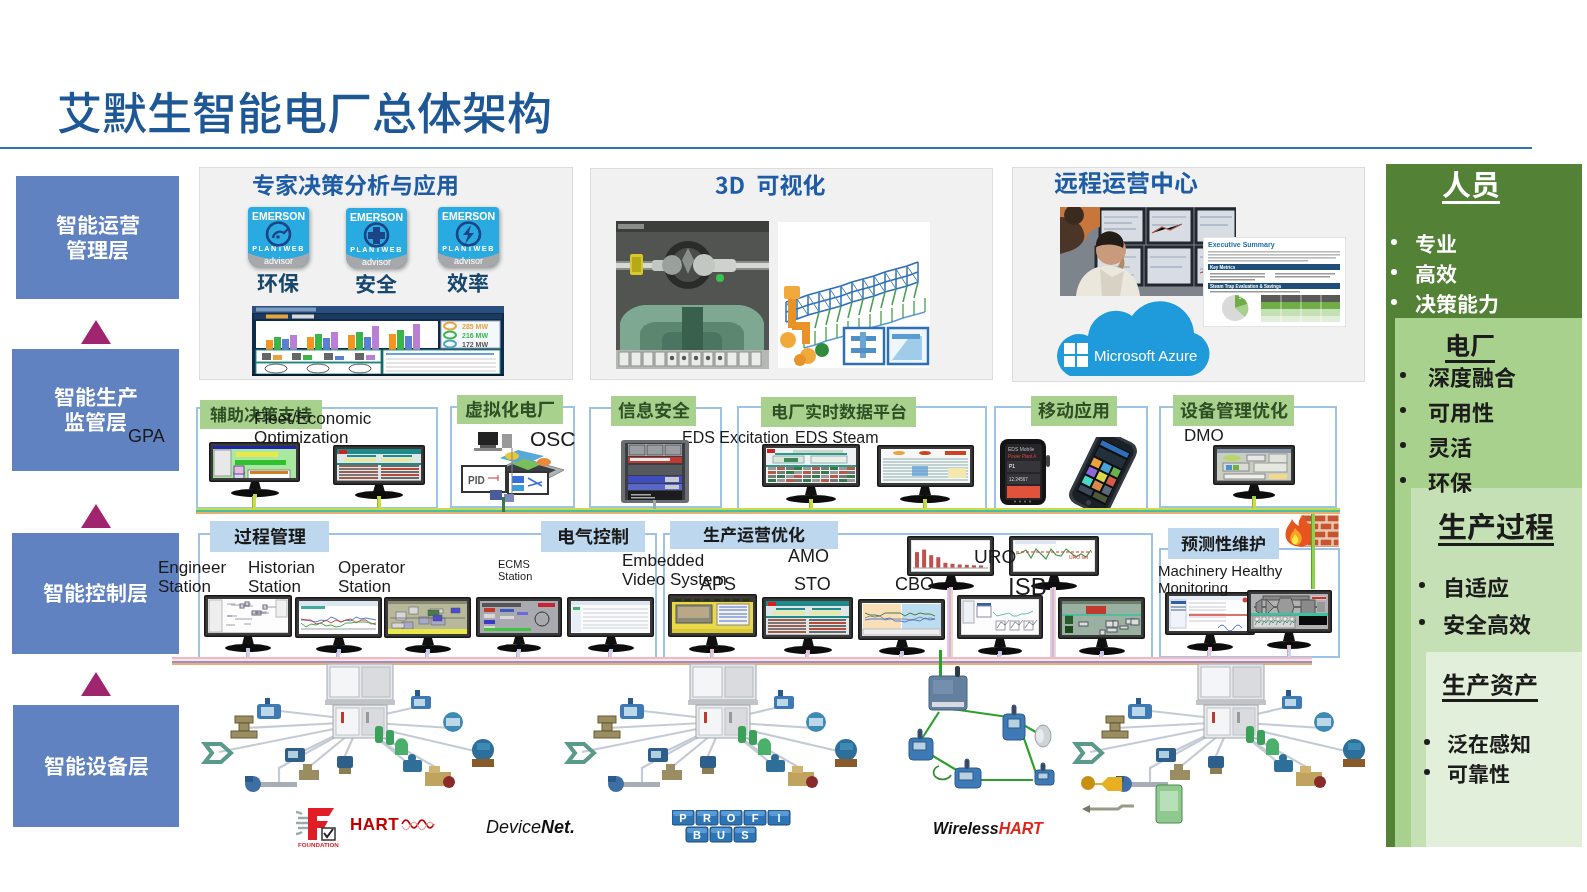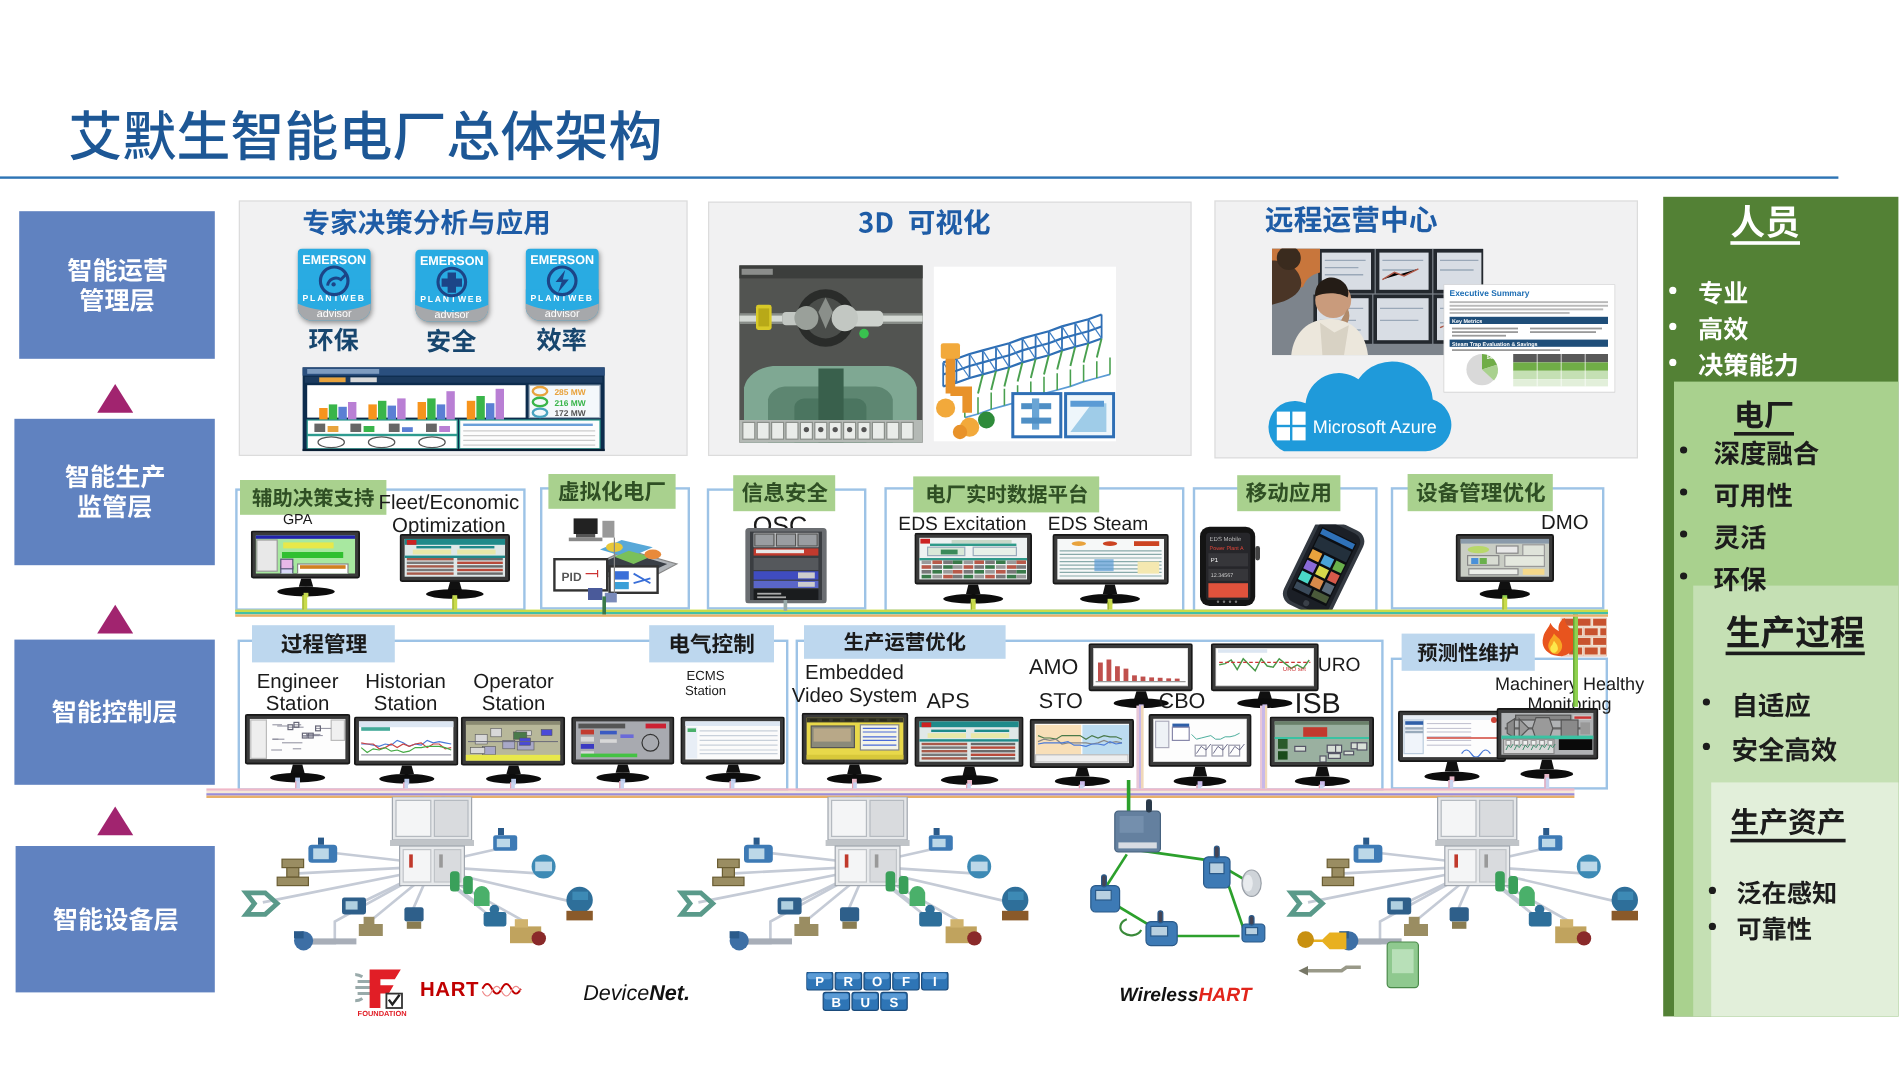--- a/index.html
+++ b/index.html
@@ -1,17 +1,17 @@
 <!DOCTYPE html>
 <html><head><meta charset="utf-8"><style>
 *{margin:0;padding:0;box-sizing:border-box}
 body{font-family:"Liberation Sans",sans-serif;background:#fff}
 #page{position:relative;width:1587px;height:892px;background:#fff;overflow:hidden}
 .abs{position:absolute}
-.lbl{position:absolute;color:#1a1a1a;text-align:center;line-height:1.08}
+.lbl{position:absolute;color:#1a1a1a;text-align:left;line-height:1.08}
 .panel{position:absolute;background:#f1f1f2;border:1px solid #dcdcdc}
 .box2{position:absolute;background:#fff;border:2px solid #9dc3e6}
 .lbox{position:absolute;background:#6082c0;color:#fff;display:flex;align-items:center;justify-content:center}
 </style></head><body>
 <div id="page">
 
 <svg style="position:absolute;left:57.0px;top:87.2px;" width="497" height="54" viewBox="0 0 497 54">
       <path transform="translate(0,42.8)" d="M13.3 -22.4 9.4 -21.3C11.7 -15 14.7 -9.9 18.9 -6C14.3 -3.3 8.6 -1.5 1.8 -0.4C2.5 0.7 3.7 2.7 4.1 3.7C11.3 2.2 17.4 -0 22.4 -3.2C27.1 0 33 2.2 40.4 3.5C40.9 2.3 42.1 0.4 43 -0.5C36.1 -1.4 30.6 -3.3 26.1 -6C30.5 -9.9 33.8 -14.9 36.1 -21.6L31.6 -22.7C29.8 -16.6 26.7 -12 22.5 -8.5C18.2 -12.1 15.2 -16.7 13.3 -22.4ZM27.9 -38V-33.3H17V-38H12.8V-33.3H2.8V-29.2H12.8V-23.7H17V-29.2H27.9V-23.7H32.1V-29.2H42.3V-33.3H32.1V-38Z M52.5 -31.4C53.2 -29.2 53.7 -26.4 53.8 -24.6L55.8 -25.2C55.7 -27 55.1 -29.8 54.3 -31.9ZM54 -5.2C54.4 -2.7 54.6 0.5 54.5 2.7L57.3 2.3C57.3 0.2 57.1 -3 56.6 -5.4ZM58.4 -5.2C59.1 -3 59.7 -0.1 59.8 1.8L62.5 1.2C62.3 -0.6 61.7 -3.5 60.9 -5.8ZM62.8 -5.5C63.7 -3.7 64.4 -1.4 64.7 0L67.4 -1C67.1 -2.4 66.3 -4.7 65.4 -6.4ZM50 -6.2C49.2 -3.7 47.9 -0.3 46.5 1.9L49.5 3.2C50.7 1 51.9 -2.5 52.8 -5ZM61.5 -31.9C61.1 -29.9 60.3 -26.8 59.5 -24.9L61.3 -24.3C62.1 -26 63 -28.8 63.8 -31.1ZM75.5 -37.9V-27.2V-25.2H68.2V-21.1H75.3C74.7 -13.9 72.7 -5.8 66.4 1.1C67.5 1.8 68.8 2.7 69.6 3.6C74.1 -1.4 76.5 -7.1 77.8 -12.7C79.6 -5.8 82.3 -0 86.4 3.5C87 2.4 88.3 0.9 89.2 0.2C83.8 -3.8 80.8 -12 79.2 -21.1H87.8V-25.2H79.2V-27.2V-34.3C81 -32 83.1 -28.8 84 -26.9L86.9 -28.7C85.9 -30.6 83.7 -33.7 81.9 -35.9L79.2 -34.4V-37.9ZM52.1 -33.6H56.7V-22.9H52.1ZM59.3 -33.6H63.8V-22.9H59.3ZM48.7 -17.2V-13.9H56.2V-10.9L47.7 -10.6L47.9 -6.9C53.1 -7.2 60.4 -7.6 67.5 -8.1L67.6 -11.4L59.9 -11.1V-13.9H66.9V-17.2H59.9V-20H67.1V-36.5H48.9V-20H56.2V-17.2Z M100.1 -37.4C98.5 -31 95.6 -24.8 91.9 -20.8C93 -20.3 95 -19 95.8 -18.3C97.4 -20.2 98.9 -22.6 100.3 -25.3H110.4V-16.3H97.4V-12.2H110.4V-1.8H92.4V2.4H132.8V-1.8H114.8V-12.2H128.9V-16.3H114.8V-25.3H130.6V-29.5H114.8V-38H110.4V-29.5H102.2C103 -31.7 103.9 -34 104.5 -36.4Z M163.3 -30.7H171.5V-22H163.3ZM159.3 -34.5V-18.1H175.8V-34.5ZM147.6 -4.9H167.5V-1.3H147.6ZM147.6 -8.1V-11.6H167.5V-8.1ZM143.4 -15V3.8H147.6V2.2H167.5V3.7H171.9V-15ZM146.1 -31V-28.7L146.1 -27.3H140.4C141.3 -28.3 142.2 -29.7 143 -31ZM141.9 -38.2C141 -34.8 139.2 -31.5 136.9 -29.2C137.8 -28.8 139.4 -27.9 140.1 -27.3H137.1V-23.9H145.3C144.2 -21.4 141.9 -18.8 136.6 -16.7C137.6 -16 138.8 -14.7 139.3 -13.8C143.8 -15.8 146.4 -18.3 148 -20.7C150.2 -19.3 153.1 -17.1 154.5 -16L157.5 -18.8C156.2 -19.7 151.2 -22.6 149.4 -23.5L149.5 -23.9H157.6V-27.3H150.1L150.2 -28.6V-31H156.5V-34.4H144.7C145.1 -35.4 145.4 -36.4 145.8 -37.4Z M196.6 -18.3V-15.1H188.3V-18.3ZM184.3 -21.9V3.7H188.3V-5.1H196.6V-0.9C196.6 -0.3 196.4 -0.1 195.9 -0.1C195.3 -0.1 193.4 -0.1 191.5 -0.2C192.1 0.9 192.7 2.6 192.9 3.7C195.7 3.7 197.7 3.6 199 3C200.4 2.3 200.8 1.2 200.8 -0.8V-21.9ZM188.3 -11.8H196.6V-8.4H188.3ZM218.4 -34.8C216 -33.5 212.4 -32 208.9 -30.7V-37.9H204.7V-23.5C204.7 -19.3 205.9 -18 210.6 -18C211.6 -18 216.7 -18 217.7 -18C221.5 -18 222.7 -19.6 223.2 -25.2C222 -25.5 220.3 -26.1 219.5 -26.8C219.2 -22.5 218.9 -21.8 217.3 -21.8C216.2 -21.8 212 -21.8 211.1 -21.8C209.2 -21.8 208.9 -22.1 208.9 -23.6V-27.3C213.1 -28.5 217.7 -30.1 221.2 -31.7ZM218.8 -14.7C216.4 -13.1 212.7 -11.5 208.9 -10.1V-16.9H204.8V-2.1C204.8 2.2 206 3.4 210.7 3.4C211.7 3.4 216.9 3.4 217.9 3.4C221.9 3.4 223.1 1.8 223.6 -4.5C222.4 -4.7 220.7 -5.4 219.8 -6C219.6 -1.2 219.3 -0.3 217.6 -0.3C216.4 -0.3 212.1 -0.3 211.3 -0.3C209.3 -0.3 208.9 -0.6 208.9 -2.1V-6.6C213.3 -7.9 218.2 -9.6 221.7 -11.6ZM183.8 -24.6C184.9 -25 186.5 -25.2 198.2 -26.1C198.6 -25.3 198.9 -24.5 199.2 -23.8L202.9 -25.4C202.1 -28.2 199.7 -32.2 197.4 -35.3L193.9 -33.9C194.8 -32.5 195.8 -30.9 196.7 -29.3L188.2 -28.8C190.1 -31.1 192 -34 193.5 -36.9L189 -38.1C187.6 -34.7 185.3 -31.3 184.5 -30.4C183.8 -29.4 183.1 -28.8 182.4 -28.6C182.9 -27.4 183.6 -25.4 183.8 -24.6Z M244.9 -17.8V-12.3H234.8V-17.8ZM249.4 -17.8H259.8V-12.3H249.4ZM244.9 -21.8H234.8V-27.3H244.9ZM249.4 -21.8V-27.3H259.8V-21.8ZM230.4 -31.5V-5.5H234.8V-8.2H244.9V-4.5C244.9 1.5 246.5 3.1 252 3.1C253.3 3.1 260.1 3.1 261.4 3.1C266.5 3.1 267.9 0.6 268.5 -6.3C267.2 -6.6 265.4 -7.4 264.3 -8.2C263.9 -2.6 263.5 -1.2 261.1 -1.2C259.6 -1.2 253.7 -1.2 252.4 -1.2C249.8 -1.2 249.4 -1.7 249.4 -4.4V-8.2H264.1V-31.5H249.4V-37.8H244.9V-31.5Z M276.3 -35.1V-21.5C276.3 -14.6 275.9 -5.2 271.6 1.3C272.7 1.7 274.7 3 275.5 3.7C280.2 -3.2 280.8 -14 280.8 -21.5V-30.6H312.3V-35.1Z M348.8 -9.6C351.4 -6.5 354.1 -2.2 355 0.6L358.5 -1.5C357.5 -4.4 354.8 -8.5 352.1 -11.5ZM327.4 -11V-2.2C327.4 2.1 328.9 3.3 334.8 3.3C336 3.3 343.1 3.3 344.3 3.3C348.9 3.3 350.2 2 350.8 -3.4C349.6 -3.6 347.8 -4.3 346.8 -4.9C346.5 -1.1 346.1 -0.5 344 -0.5C342.3 -0.5 336.4 -0.5 335.2 -0.5C332.4 -0.5 331.9 -0.8 331.9 -2.2V-11ZM320.7 -10.3C319.9 -6.8 318.5 -2.8 316.7 -0.5L320.7 1.3C322.6 -1.4 324 -5.8 324.8 -9.6ZM327.6 -25.1H347.5V-18.1H327.6ZM323 -29.1V-14.1H336.6L333.7 -11.7C336.5 -9.8 339.8 -6.7 341.5 -4.5L344.6 -7.2C342.9 -9.3 339.7 -12.2 336.8 -14.1H352.3V-29.1H345.4C346.9 -31.3 348.3 -33.8 349.7 -36.2L345.3 -38C344.2 -35.3 342.4 -31.7 340.7 -29.1H331.9L334.5 -30.3C333.8 -32.5 331.7 -35.6 329.8 -37.8L326.2 -36.2C327.9 -34 329.6 -31.1 330.4 -29.1Z M370.7 -37.8C368.6 -31.2 364.9 -24.6 361 -20.3C361.8 -19.3 363 -17 363.4 -16C364.6 -17.3 365.7 -18.8 366.8 -20.4V3.7H370.8V-27.4C372.3 -30.4 373.6 -33.5 374.7 -36.6ZM379.1 -8.1V-4.2H385.8V3.5H390V-4.2H396.7V-8.1H390V-22.1C392.7 -14.6 396.6 -7.6 400.9 -3.3C401.6 -4.5 403.1 -5.9 404.1 -6.7C399.4 -10.7 395 -18 392.4 -25.3H403.1V-29.4H390V-37.8H385.8V-29.4H373.7V-25.3H383.6C380.9 -17.9 376.5 -10.4 371.7 -6.4C372.6 -5.7 374 -4.2 374.7 -3.2C379.1 -7.4 383.1 -14.3 385.8 -21.7V-8.1Z M434 -30.8H442V-22.3H434ZM430 -34.5V-18.6H446.3V-34.5ZM425.2 -17.5V-13.6H407.5V-9.9H422.5C418.6 -5.8 412.4 -2.2 406.6 -0.4C407.5 0.4 408.7 2 409.4 3.1C415.1 0.9 421.1 -3 425.2 -7.6V3.8H429.6V-7.4C433.8 -3 439.7 0.7 445.5 2.7C446.1 1.6 447.4 -0 448.3 -0.9C442.3 -2.6 436.2 -5.9 432.4 -9.9H447.1V-13.6H429.6V-17.5ZM414.1 -37.9C414.1 -36.3 414 -34.8 413.9 -33.3H407.4V-29.7H413.4C412.6 -25.1 410.8 -21.6 406.4 -19.3C407.3 -18.6 408.5 -17.1 409 -16.1C414.4 -19 416.6 -23.6 417.5 -29.7H423C422.7 -24.4 422.4 -22.3 421.8 -21.7C421.4 -21.3 421.1 -21.2 420.4 -21.2C419.8 -21.2 418.3 -21.2 416.7 -21.4C417.3 -20.4 417.7 -18.8 417.8 -17.6C419.7 -17.6 421.5 -17.6 422.4 -17.7C423.6 -17.9 424.4 -18.2 425.2 -19C426.3 -20.3 426.8 -23.7 427.2 -31.8C427.3 -32.3 427.3 -33.3 427.3 -33.3H418C418.1 -34.8 418.2 -36.3 418.2 -37.9Z M472.9 -38C471.5 -31.9 468.9 -26 465.7 -22.3C466.7 -21.6 468.4 -20.3 469.2 -19.6C470.7 -21.6 472.1 -24 473.4 -26.7H488.1C487.6 -9.3 486.9 -2.6 485.6 -1.1C485.2 -0.4 484.7 -0.3 483.9 -0.3C482.9 -0.3 480.8 -0.3 478.5 -0.5C479.2 0.7 479.7 2.5 479.8 3.7C482 3.8 484.4 3.8 485.8 3.6C487.4 3.4 488.4 3 489.4 1.5C491.1 -0.7 491.7 -7.8 492.4 -28.6C492.4 -29.2 492.4 -30.7 492.4 -30.7H475.1C475.9 -32.8 476.6 -34.9 477.1 -37ZM477.9 -16.5C478.6 -15 479.3 -13.4 479.9 -11.8L473.3 -10.7C475.2 -14.3 477.2 -18.7 478.5 -22.9L474.5 -24.1C473.3 -19 470.9 -13.5 470.1 -12.1C469.4 -10.7 468.7 -9.6 467.9 -9.4C468.4 -8.4 469 -6.5 469.2 -5.7C470.2 -6.3 471.6 -6.7 481.1 -8.6C481.5 -7.5 481.7 -6.4 481.9 -5.6L485.3 -6.9C484.6 -9.7 482.8 -14.2 481.1 -17.6ZM458.4 -38V-29.4H452V-25.5H458.1C456.7 -19.6 454.1 -12.8 451.2 -9.1C451.9 -8.1 452.9 -6.2 453.3 -5C455.2 -7.6 457 -11.9 458.4 -16.4V3.7H462.6V-18.4C463.7 -16.2 464.9 -13.8 465.5 -12.4L468.1 -15.4C467.3 -16.7 463.8 -22.1 462.6 -23.6V-25.5H467.3V-29.4H462.6V-38Z" fill="#1d5795"></path>
     </svg>
 <div class="abs" style="left:0;top:147px;width:1532px;height:2px;background:#2e74b5"></div>
@@ -443,21 +443,21 @@
       <path transform="translate(0,16.1)" d="M7.3 -6.5V-4.9H4V-6.5ZM9.5 -6.5H12.8V-4.9H9.5ZM7.3 -8.3H4V-10H7.3ZM9.5 -8.3V-10H12.8V-8.3ZM1.9 -12V-1.9H4V-2.9H7.3V-2C7.3 0.6 8 1.3 10.3 1.3C10.8 1.3 13 1.3 13.6 1.3C15.6 1.3 16.3 0.3 16.6 -2.3C16.1 -2.4 15.4 -2.7 14.9 -3V-12H9.5V-14.3H7.3V-12ZM14.5 -2.9C14.4 -1.2 14.2 -0.7 13.3 -0.7C12.9 -0.7 11 -0.7 10.5 -0.7C9.6 -0.7 9.5 -0.9 9.5 -2V-2.9Z M19.3 -13.5V-8.2C19.3 -5.7 19.2 -2.1 17.5 0.3C18 0.6 19 1.2 19.4 1.5C21.2 -1.1 21.5 -5.4 21.5 -8.2V-11.3H33V-13.5Z M43 -1.1C45.2 -0.5 47.4 0.6 48.7 1.4L50 -0.2C48.6 -1 46.2 -2 44 -2.6ZM37.9 -9.3C38.8 -8.8 39.9 -7.9 40.4 -7.4L41.7 -8.8C41.1 -9.4 40 -10.1 39.1 -10.6ZM36.2 -6.7C37.1 -6.2 38.2 -5.5 38.7 -4.9L40 -6.4C39.4 -7 38.3 -7.7 37.4 -8.1ZM35.3 -12.9V-8.9H37.3V-10.9H47.6V-8.9H49.8V-12.9H44C43.7 -13.4 43.4 -14.1 43 -14.7L41 -14C41.2 -13.7 41.4 -13.3 41.6 -12.9ZM35.2 -4.7V-3H40.7C39.7 -1.8 38 -0.9 35.3 -0.3C35.7 0.2 36.2 1 36.4 1.5C40.2 0.6 42.1 -0.9 43.2 -3H49.9V-4.7H43.8C44.2 -6.2 44.3 -8.1 44.4 -10.2H42.2C42.1 -8 42.1 -6.2 41.6 -4.7Z M58.8 -7.3C59.6 -6 60.7 -4.4 61.2 -3.4L63 -4.4C62.5 -5.4 61.3 -7 60.5 -8.2ZM56.1 -6.5V-3.5H54V-6.5ZM56.1 -8.3H54V-11.3H56.1ZM52.1 -13.1V-0.3H54V-1.6H58V-13.1ZM63.7 -14.3V-11.3H58.6V-9.3H63.7V-1.2C63.7 -0.9 63.6 -0.7 63.2 -0.7C62.8 -0.7 61.6 -0.7 60.4 -0.8C60.7 -0.2 61 0.7 61.1 1.3C62.8 1.3 64 1.2 64.7 0.9C65.5 0.6 65.8 0 65.8 -1.2V-9.3H67.5V-11.3H65.8V-14.3Z M75.2 -14.2C74.9 -13.6 74.5 -12.7 74.1 -12.1L75.4 -11.5C75.8 -12 76.4 -12.8 76.9 -13.6ZM74.4 -4C74.1 -3.5 73.6 -2.9 73.2 -2.5L71.8 -3.1L72.3 -4ZM69.4 -2.5C70.1 -2.2 71 -1.8 71.8 -1.4C70.8 -0.8 69.7 -0.3 68.4 -0.1C68.8 0.3 69.2 1 69.4 1.5C70.9 1.1 72.3 0.4 73.4 -0.4C73.9 -0.1 74.4 0.2 74.7 0.5L75.9 -0.9C75.6 -1.1 75.2 -1.4 74.7 -1.6C75.6 -2.6 76.2 -3.8 76.7 -5.4L75.6 -5.8L75.3 -5.7H73.1L73.4 -6.4L71.6 -6.7C71.5 -6.4 71.3 -6 71.2 -5.7H69V-4H70.3C70 -3.5 69.7 -2.9 69.4 -2.5ZM69.1 -13.5C69.5 -12.9 70 -12 70.1 -11.4H68.7V-9.8H71.2C70.5 -9 69.4 -8.2 68.4 -7.8C68.7 -7.5 69.2 -6.8 69.4 -6.3C70.3 -6.8 71.2 -7.5 72 -8.3V-6.8H73.8V-8.6C74.5 -8.1 75.2 -7.5 75.5 -7.2L76.6 -8.6C76.3 -8.8 75.4 -9.4 74.6 -9.8H77.1V-11.4H73.8V-14.5H72V-11.4H70.2L71.6 -12C71.5 -12.6 71 -13.5 70.6 -14.2ZM78.4 -14.4C78 -11.3 77.3 -8.4 75.9 -6.7C76.3 -6.4 77.1 -5.7 77.4 -5.4C77.7 -5.8 78 -6.3 78.3 -6.9C78.6 -5.6 79 -4.4 79.5 -3.3C78.6 -1.9 77.3 -0.8 75.6 -0.1C76 0.3 76.5 1.2 76.7 1.6C78.3 0.8 79.5 -0.2 80.5 -1.5C81.2 -0.3 82.2 0.6 83.4 1.4C83.7 0.9 84.3 0.1 84.7 -0.2C83.4 -0.9 82.4 -2 81.6 -3.3C82.4 -5 82.9 -7 83.2 -9.4H84.3V-11.3H79.7C80 -12.2 80.1 -13.2 80.3 -14.1ZM81.3 -9.4C81.2 -8 80.9 -6.7 80.5 -5.6C80.1 -6.7 79.7 -8 79.5 -9.4Z M93.2 -4V1.5H95V1H99.1V1.5H100.9V-4H97.9V-5.6H101.3V-7.3H97.9V-8.8H100.9V-13.8H91.5V-8.6C91.5 -5.9 91.4 -2.1 89.7 0.4C90.1 0.6 91 1.2 91.3 1.6C92.6 -0.4 93.1 -3.1 93.3 -5.6H96V-4ZM93.5 -12H98.9V-10.6H93.5ZM93.5 -8.8H96V-7.3H93.4L93.5 -8.6ZM95 -0.6V-2.3H99.1V-0.6ZM87.4 -14.4V-11.2H85.6V-9.4H87.4V-6.3L85.4 -5.8L85.8 -3.9L87.4 -4.3V-0.9C87.4 -0.6 87.3 -0.6 87.1 -0.6C86.9 -0.6 86.3 -0.6 85.7 -0.6C86 -0.1 86.2 0.8 86.2 1.3C87.3 1.3 88.1 1.2 88.6 0.9C89.1 0.6 89.3 0.1 89.3 -0.9V-4.8L91 -5.4L90.8 -7.2L89.3 -6.8V-9.4H91V-11.2H89.3V-14.4Z M104.7 -10.3C105.3 -9.1 105.8 -7.6 106 -6.7L108 -7.3C107.7 -8.3 107.2 -9.7 106.6 -10.8ZM114.4 -10.9C114.1 -9.8 113.5 -8.3 112.9 -7.3L114.7 -6.7C115.3 -7.6 116 -9 116.6 -10.3ZM102.8 -6.2V-4.1H109.4V1.5H111.6V-4.1H118.3V-6.2H111.6V-11.4H117.3V-13.4H103.7V-11.4H109.4V-6.2Z M121.7 -6V1.5H123.8V0.6H131.1V1.5H133.3V-6ZM123.8 -1.3V-4H131.1V-1.3ZM121.2 -7.1C122.1 -7.4 123.3 -7.5 132.4 -7.9C132.7 -7.4 133 -7 133.3 -6.6L135 -7.9C134.1 -9.3 132 -11.4 130.5 -12.9L128.9 -11.8C129.5 -11.2 130.2 -10.5 130.9 -9.7L123.9 -9.5C125.2 -10.7 126.5 -12.3 127.6 -13.8L125.6 -14.7C124.4 -12.7 122.5 -10.6 121.9 -10.1C121.4 -9.5 121 -9.2 120.5 -9.1C120.8 -8.6 121.1 -7.5 121.2 -7.1Z" fill="#2f4f24"></path>
     </svg>
 <div class="abs" style="left:1031px;top:396px;width:86px;height:30px;background:#a9d18e"></div>
 <svg style="position:absolute;left:1038.0px;top:400.4px;" width="74" height="22" viewBox="0 0 74 22">
       <path transform="translate(0,17.1)" d="M6 -15.2C4.7 -14.6 2.7 -14.1 0.8 -13.8C1 -13.3 1.3 -12.5 1.4 -12.1L3.2 -12.4V-10.2H0.6V-8.2H2.6C2.1 -6.4 1.2 -4.5 0.3 -3.3C0.7 -2.8 1.2 -1.9 1.3 -1.3C2 -2.2 2.6 -3.7 3.2 -5.2V1.6H5.2V-5.6C5.6 -4.9 6 -4.2 6.2 -3.7L7.4 -5.4C7.1 -5.8 5.7 -7.4 5.2 -7.9V-8.2H7.2V-10.2H5.2V-12.8C5.9 -13 6.6 -13.2 7.3 -13.4ZM10 -3.1C10.5 -2.8 11.1 -2.4 11.6 -2C10.1 -1.1 8.4 -0.4 6.6 -0C7 0.4 7.5 1.2 7.7 1.7C12.2 0.5 15.9 -1.8 17.5 -6.5L16.1 -7.2L15.7 -7.1H13.6C13.9 -7.5 14.1 -7.8 14.4 -8.2L12.8 -8.5C14.5 -9.6 15.9 -11.1 16.7 -13.1L15.3 -13.8L15 -13.7H12.5C12.8 -14 13.1 -14.4 13.4 -14.8L11.2 -15.3C10.4 -14 8.8 -12.6 6.6 -11.6C7.1 -11.3 7.7 -10.6 8 -10.1C9 -10.7 9.9 -11.2 10.7 -11.9H13.7C13.2 -11.3 12.7 -10.9 12.1 -10.4C11.6 -10.7 11.1 -11.1 10.6 -11.3L9.1 -10.3C9.5 -10 10 -9.7 10.4 -9.3C9.3 -8.8 8.1 -8.4 6.8 -8.1C7.2 -7.7 7.7 -6.9 8 -6.4C9.3 -6.8 10.6 -7.3 11.7 -7.9C10.8 -6.5 9.2 -5.1 6.9 -4.1C7.4 -3.8 8 -3.1 8.3 -2.6C9.8 -3.4 11 -4.3 12 -5.3H14.7C14.3 -4.5 13.7 -3.9 13.1 -3.3C12.6 -3.6 12.1 -4 11.6 -4.2Z M19.5 -13.9V-12H26.5V-13.9ZM19.6 -0.4 19.6 -0.4V-0.3C20.2 -0.7 20.9 -0.9 25.4 -2.1L25.6 -1.3L27.3 -1.8C27 -1.2 26.5 -0.6 26 -0.1C26.5 0.3 27.2 1.1 27.6 1.6C30.1 -1 30.9 -4.8 31.1 -9.3H33C32.8 -3.7 32.7 -1.5 32.3 -1C32.1 -0.7 31.9 -0.7 31.6 -0.7C31.2 -0.7 30.4 -0.7 29.6 -0.7C29.9 -0.1 30.2 0.8 30.2 1.4C31.2 1.4 32.1 1.4 32.7 1.3C33.3 1.2 33.7 1 34.1 0.4C34.8 -0.4 34.9 -3.1 35.1 -10.4C35.1 -10.7 35.1 -11.4 35.1 -11.4H31.2L31.2 -15H29.1L29.1 -11.4H27.1V-9.3H29C28.9 -6.4 28.5 -4 27.4 -2C27.1 -3.2 26.4 -5.1 25.8 -6.6L24 -6.1C24.3 -5.5 24.6 -4.7 24.9 -3.9L21.8 -3.2C22.4 -4.6 22.9 -6.2 23.3 -7.8H26.9V-9.7H18.9V-7.8H21.1C20.7 -5.8 20.1 -4 19.8 -3.5C19.5 -2.8 19.3 -2.4 18.9 -2.3C19.2 -1.7 19.5 -0.8 19.6 -0.4Z M40.6 -8.8C41.4 -6.9 42.2 -4.3 42.6 -2.6L44.6 -3.4C44.2 -5.1 43.3 -7.6 42.5 -9.5ZM44.2 -9.9C44.8 -8 45.5 -5.4 45.7 -3.7L47.8 -4.3C47.5 -6 46.8 -8.5 46.2 -10.4ZM44.2 -15C44.4 -14.5 44.7 -13.8 44.9 -13.2H37.9V-8.4C37.9 -5.7 37.8 -2 36.5 0.5C37 0.8 38 1.4 38.4 1.8C39.9 -1 40.1 -5.5 40.1 -8.4V-11.2H53.1V-13.2H47.3C47.1 -13.9 46.7 -14.8 46.4 -15.5ZM39.9 -1.1V0.9H53.3V-1.1H48.9C50.5 -3.8 51.8 -6.9 52.6 -9.7L50.3 -10.5C49.6 -7.5 48.3 -3.8 46.6 -1.1Z M56.6 -14.1V-7.6C56.6 -5.1 56.4 -1.9 54.4 0.3C54.9 0.6 55.8 1.3 56.1 1.7C57.4 0.3 58.1 -1.7 58.4 -3.7H62.1V1.4H64.3V-3.7H68.1V-1C68.1 -0.6 68 -0.5 67.6 -0.5C67.3 -0.5 66.1 -0.5 65.1 -0.6C65.4 0 65.7 0.9 65.8 1.5C67.4 1.5 68.5 1.5 69.2 1.1C70 0.8 70.2 0.2 70.2 -0.9V-14.1ZM58.7 -12H62.1V-9.9H58.7ZM68.1 -12V-9.9H64.3V-12ZM58.7 -7.9H62.1V-5.7H58.6C58.7 -6.4 58.7 -7 58.7 -7.6ZM68.1 -7.9V-5.7H64.3V-7.9Z" fill="#2f4f24"></path>
     </svg>
 <div class="abs" style="left:1173px;top:395px;width:121px;height:31px;background:#a9d18e"></div>
 <svg style="position:absolute;left:1179.5px;top:399.9px;" width="110" height="22" viewBox="0 0 110 22">
       <path transform="translate(0,17.1)" d="M1.8 -13.8C2.8 -12.9 4 -11.6 4.6 -10.8L6.1 -12.3C5.5 -13.1 4.2 -14.3 3.2 -15.1ZM0.6 -9.7V-7.7H2.8V-2.2C2.8 -1.4 2.3 -0.8 1.9 -0.5C2.2 -0.1 2.8 0.8 3 1.4C3.3 0.9 3.9 0.4 7.2 -2.4C7 -2.8 6.6 -3.6 6.4 -4.2L4.9 -2.9V-9.7ZM8.4 -14.7V-12.8C8.4 -11.5 8.2 -10.2 5.9 -9.3C6.3 -8.9 7.1 -8.1 7.3 -7.7C9.9 -8.9 10.5 -10.9 10.5 -12.7H12.9V-10.8C12.9 -9 13.2 -8.2 15 -8.2C15.3 -8.2 15.9 -8.2 16.2 -8.2C16.6 -8.2 17 -8.2 17.3 -8.4C17.2 -8.9 17.2 -9.6 17.1 -10.2C16.9 -10.1 16.4 -10 16.1 -10C15.9 -10 15.4 -10 15.2 -10C15 -10 14.9 -10.2 14.9 -10.8V-14.7ZM13.7 -5.5C13.2 -4.4 12.5 -3.6 11.6 -2.9C10.7 -3.6 10 -4.5 9.4 -5.5ZM6.9 -7.5V-5.5H8.2L7.4 -5.2C8.1 -3.9 8.9 -2.7 9.9 -1.7C8.6 -1 7.2 -0.6 5.6 -0.3C6 0.2 6.4 1 6.6 1.6C8.4 1.2 10.1 0.5 11.6 -0.4C12.9 0.5 14.4 1.2 16.2 1.6C16.5 1 17.1 0.2 17.5 -0.3C16 -0.6 14.6 -1.1 13.3 -1.7C14.7 -3 15.8 -4.8 16.5 -7L15.2 -7.6L14.8 -7.5Z M29.5 -12C28.8 -11.3 27.9 -10.8 26.9 -10.3C25.8 -10.8 24.9 -11.3 24.1 -11.9L24.2 -12ZM24.5 -15.4C23.5 -13.9 21.7 -12.2 19.1 -11.1C19.5 -10.8 20.2 -10 20.5 -9.5C21.2 -9.9 21.9 -10.3 22.6 -10.7C23.1 -10.2 23.8 -9.8 24.5 -9.3C22.6 -8.7 20.5 -8.3 18.3 -8.1C18.7 -7.6 19.1 -6.7 19.2 -6.1L20.7 -6.3V1.6H22.9V1.1H30.8V1.6H33.1V-6.4H21.1C23.2 -6.8 25.2 -7.3 26.9 -8.1C29.2 -7.2 31.8 -6.6 34.4 -6.3C34.7 -6.9 35.3 -7.8 35.7 -8.3C33.5 -8.5 31.3 -8.9 29.4 -9.4C30.9 -10.4 32.2 -11.6 33 -13.1L31.6 -13.9L31.3 -13.8H26C26.3 -14.2 26.5 -14.5 26.8 -14.9ZM22.9 -1.9H25.8V-0.7H22.9ZM22.9 -3.6V-4.5H25.8V-3.6ZM30.8 -1.9V-0.7H28V-1.9ZM30.8 -3.6H28V-4.5H30.8Z M39.5 -7.9V1.6H41.7V1.2H49.3V1.6H51.5V-3H41.7V-3.9H50.5V-7.9ZM49.3 -0.4H41.7V-1.5H49.3ZM43.6 -11.3C43.7 -11 43.9 -10.6 44.1 -10.3H37.3V-7.1H39.4V-8.7H50.6V-7.1H52.8V-10.3H46.2C46.1 -10.7 45.8 -11.2 45.5 -11.7ZM41.7 -6.4H48.4V-5.4H41.7ZM38.9 -15.4C38.4 -13.9 37.5 -12.4 36.5 -11.4C37 -11.2 37.9 -10.7 38.4 -10.4C38.9 -11 39.4 -11.7 39.9 -12.5H40.5C41 -11.9 41.4 -11.1 41.6 -10.6L43.4 -11.2C43.3 -11.6 43 -12.1 42.7 -12.5H44.9V-14H40.6C40.8 -14.3 40.9 -14.7 41 -15ZM46.6 -15.4C46.3 -14.1 45.6 -12.9 44.8 -12C45.3 -11.8 46.2 -11.4 46.6 -11.1C47 -11.5 47.3 -12 47.6 -12.5H48.3C48.9 -11.9 49.4 -11.1 49.7 -10.5L51.4 -11.3C51.3 -11.7 51 -12.1 50.6 -12.5H53.1V-14H48.3C48.5 -14.3 48.6 -14.7 48.7 -15Z M63.3 -9.5H65.1V-8H63.3ZM66.9 -9.5H68.7V-8H66.9ZM63.3 -12.7H65.1V-11.2H63.3ZM66.9 -12.7H68.7V-11.2H66.9ZM59.9 -0.9V1H71.5V-0.9H67.1V-2.6H70.9V-4.6H67.1V-6.1H70.8V-14.5H61.3V-6.1H64.9V-4.6H61.2V-2.6H64.9V-0.9ZM54.4 -2.2 54.9 -0C56.6 -0.6 58.8 -1.3 60.8 -2L60.4 -4L58.7 -3.5V-7.1H60.3V-9.1H58.7V-12.3H60.6V-14.3H54.6V-12.3H56.6V-9.1H54.8V-7.1H56.6V-2.9Z M83.2 -8V-1.5C83.2 0.5 83.7 1.2 85.5 1.2C85.8 1.2 86.9 1.2 87.2 1.2C88.8 1.2 89.3 0.3 89.5 -2.7C88.9 -2.9 88 -3.2 87.6 -3.6C87.5 -1.2 87.4 -0.8 87 -0.8C86.8 -0.8 86 -0.8 85.8 -0.8C85.4 -0.8 85.4 -0.9 85.4 -1.5V-8ZM84.6 -13.9C85.4 -13 86.3 -11.9 86.8 -11.2H83.1C83.1 -12.4 83.1 -13.7 83.1 -15H81C81 -13.7 81 -12.4 80.9 -11.2H77.3V-9.1H80.8C80.5 -5.3 79.6 -2.1 76.6 -0.1C77.2 0.3 77.9 1.1 78.2 1.6C81.6 -0.8 82.6 -4.6 83 -9.1H89.2V-11.2H86.9L88.4 -12.3C87.9 -13 86.9 -14.1 86.1 -14.9ZM76.4 -15.2C75.5 -12.7 74 -10.1 72.4 -8.5C72.8 -7.9 73.4 -6.7 73.6 -6.2C73.9 -6.6 74.2 -7 74.6 -7.4V1.6H76.6V-10.6C77.3 -11.9 77.9 -13.3 78.4 -14.6Z M95.1 -15.4C94.1 -12.8 92.3 -10.2 90.5 -8.6C90.9 -8.1 91.6 -6.9 91.9 -6.4C92.4 -6.8 92.8 -7.3 93.3 -7.9V1.6H95.5V-4.3C96 -3.9 96.7 -3.3 97 -2.8C97.6 -3.2 98.3 -3.5 99 -4V-2.1C99 0.5 99.6 1.3 101.9 1.3C102.3 1.3 104.1 1.3 104.5 1.3C106.7 1.3 107.2 -0 107.5 -3.5C106.9 -3.7 105.9 -4.1 105.4 -4.6C105.2 -1.6 105.1 -0.9 104.3 -0.9C103.9 -0.9 102.5 -0.9 102.2 -0.9C101.5 -0.9 101.4 -1 101.4 -2.1V-5.5C103.5 -7.2 105.6 -9.2 107.3 -11.5L105.2 -13C104.1 -11.3 102.8 -9.8 101.4 -8.5V-15H99V-6.6C97.8 -5.8 96.7 -5.1 95.5 -4.6V-11.2C96.2 -12.3 96.8 -13.5 97.3 -14.7Z" fill="#2f4f24"></path>
     </svg>
-<div class="lbl" style="left:128px;top:427px;width:240px;font-size:12px;line-height:1.1">GPA</div>
+<div class="lbl" style="left:128px;top:427px;width:240px;font-size:18px;line-height:1.1">GPA</div>
 <div class="lbl" style="left:254px;top:410px;width:240px;font-size:17px;line-height:1.1">Fleet/Economic<br>Optimization</div>
 <div class="lbl" style="left:530px;top:427px;width:240px;font-size:21px;line-height:1.1">OSC</div>
 <div class="lbl" style="left:682px;top:429px;width:240px;font-size:16px;line-height:1.1">EDS Excitation</div>
 <div class="lbl" style="left:795px;top:429px;width:240px;font-size:16px;line-height:1.1">EDS Steam</div>
 <div class="lbl" style="left:1184px;top:427px;width:240px;font-size:17px;line-height:1.1">DMO</div>
 <svg class="abs" style="left:209px;top:442px" width="91" height="56" viewBox="0 0 91 56">
 <rect x="0" y="0" width="91" height="40" rx="2" fill="#181818"></rect>
 <rect x="1.5" y="1.5" width="88" height="37" fill="#3a3a3a"></rect>
 <svg x="4" y="4" width="83" height="32" viewBox="0 0 83 32" preserveAspectRatio="none">
         <rect width="83" height="32.32" fill="#a8e8a0"></rect>
@@ -964,21 +964,21 @@
         <rect x="64" y="18" width="9" height="5" fill="#d8e0d8" stroke="#556"></rect>
         <rect x="69" y="18" width="8" height="6" fill="#d8e0d8" stroke="#556"></rect>
         <rect x="51" y="20" width="5" height="6" fill="#d8e0d8" stroke="#556"></rect>
         <line x1="0" y1="14" x2="79" y2="14" stroke="#3ac2a2" stroke-width="1.5"></line>
       </svg>
 <path d="M40,42 h8 l2,8 h-12 z" fill="#101010"></path>
 <ellipse cx="44" cy="54" rx="23" ry="4" fill="#0c0c0c"></ellipse>
 <rect x="42" y="54" width="4" height="5" fill="#c8b8e8"></rect>
 </svg>
 <div class="lbl" style="left:788px;top:546px;width:180px;font-size:18px;line-height:1.12">AMO</div>
-<div class="lbl" style="left:1026px;top:546px;width:180px;font-size:16px;line-height:1.12">URO</div>
+<div class="lbl" style="left:974px;top:546px;width:180px;font-size:19px;line-height:1.12">URO</div>
 <div class="lbl" style="left:622px;top:551px;width:180px;font-size:17px;line-height:1.12">Embedded<br>Video System</div>
 <div class="lbl" style="left:700px;top:574px;width:180px;font-size:18px;line-height:1.12">APS</div>
 <div class="lbl" style="left:794px;top:574px;width:180px;font-size:18px;line-height:1.12">STO</div>
 <div class="lbl" style="left:895px;top:574px;width:180px;font-size:18px;line-height:1.12">CBO</div>
 <div class="lbl" style="left:1008px;top:574px;width:180px;font-size:24px;line-height:1.12">ISB</div>
 <svg class="abs" style="left:1165px;top:592px" width="90" height="60" viewBox="0 0 90 60">
 <rect x="0" y="0" width="90" height="43" rx="2" fill="#181818"></rect>
 <rect x="1.5" y="1.5" width="87" height="40" fill="#3a3a3a"></rect>
 <svg x="4" y="4" width="82" height="35" viewBox="0 0 82 35" preserveAspectRatio="none">
         <rect width="82" height="35.199999999999996" fill="#fdfdfd"></rect>

